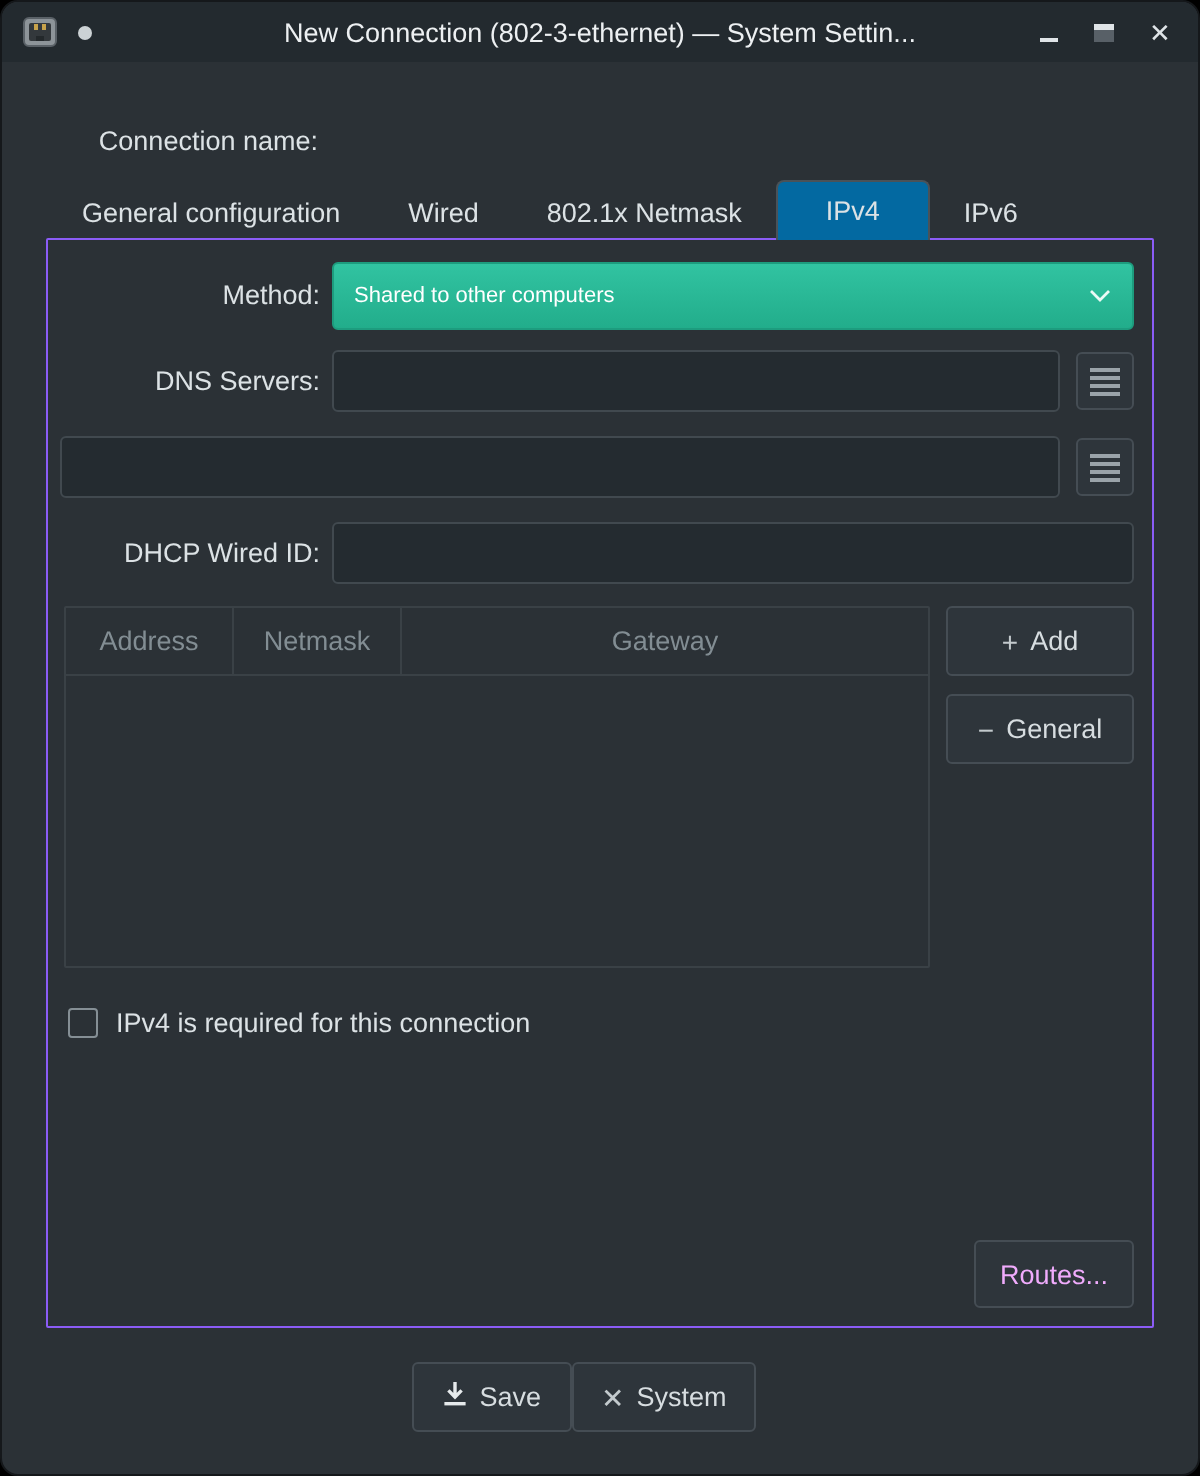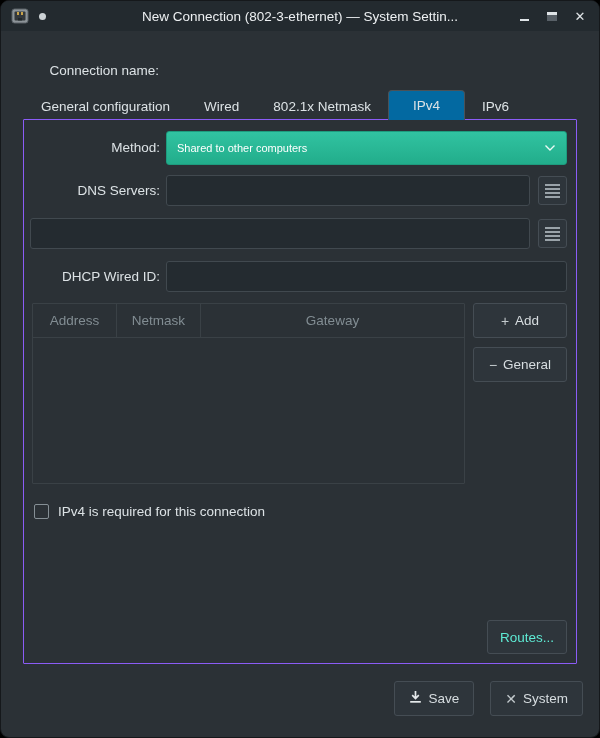--- a/index.html
+++ b/index.html
@@ -138,40 +138,40 @@
     height: 35px;
     background: #2e353b;
     border: 1px solid #454d54;
     border-radius: 3px;
     color: #d7dde0; font-size: 13.5px;
     display: flex; align-items: center; justify-content: center; gap: 6px;
     cursor: pointer; white-space: nowrap;
   }
   .side-btns .btn + .btn { margin-top: 9px; }
   .btn .bicon { font-size: 14px; color: #c3cacd; }
-  .btn.disabled { color: #5eead4; margin-top: 46px; }
+  .btn.disabled { color: #f0abfc; margin-top: 46px; }
   
   .check-row { display: flex; margin-top: 20px; flex: 0 0 20px; padding-left: 4px; }
   .checkbox {
     width: 15px; height: 15px;
     border: 1px solid #858f95;
     border-radius: 2px;
     background: transparent;
     margin-right: 9px;
     cursor: pointer; flex: 0 0 15px;
   }
   .check-label { font-size: 13.5px; color: #dce2e5; }
   .spacer { flex: 1; }
   .routes-row { display: flex; justify-content: flex-end; flex: 0 0 34px; }
   .routes-row .btn { width: 80px; height: 34px; }
   
   .footer {
     flex: 1;
-    display: flex; justify-content: flex-end; align-items: flex-start;
-    gap: 16px; padding: 17px 16px 0 0;
+    display: flex; justify-content: center; align-items: flex-start;
+    gap: 0; padding: 17px 16px 0 0;
   }
   .footer .btn { height: 35px; padding: 0 14px; }
   .eth-icon { display: block; }
 </style>
 </head>
 <body>
 
 <div class="window">
 
   <div class="titlebar">

